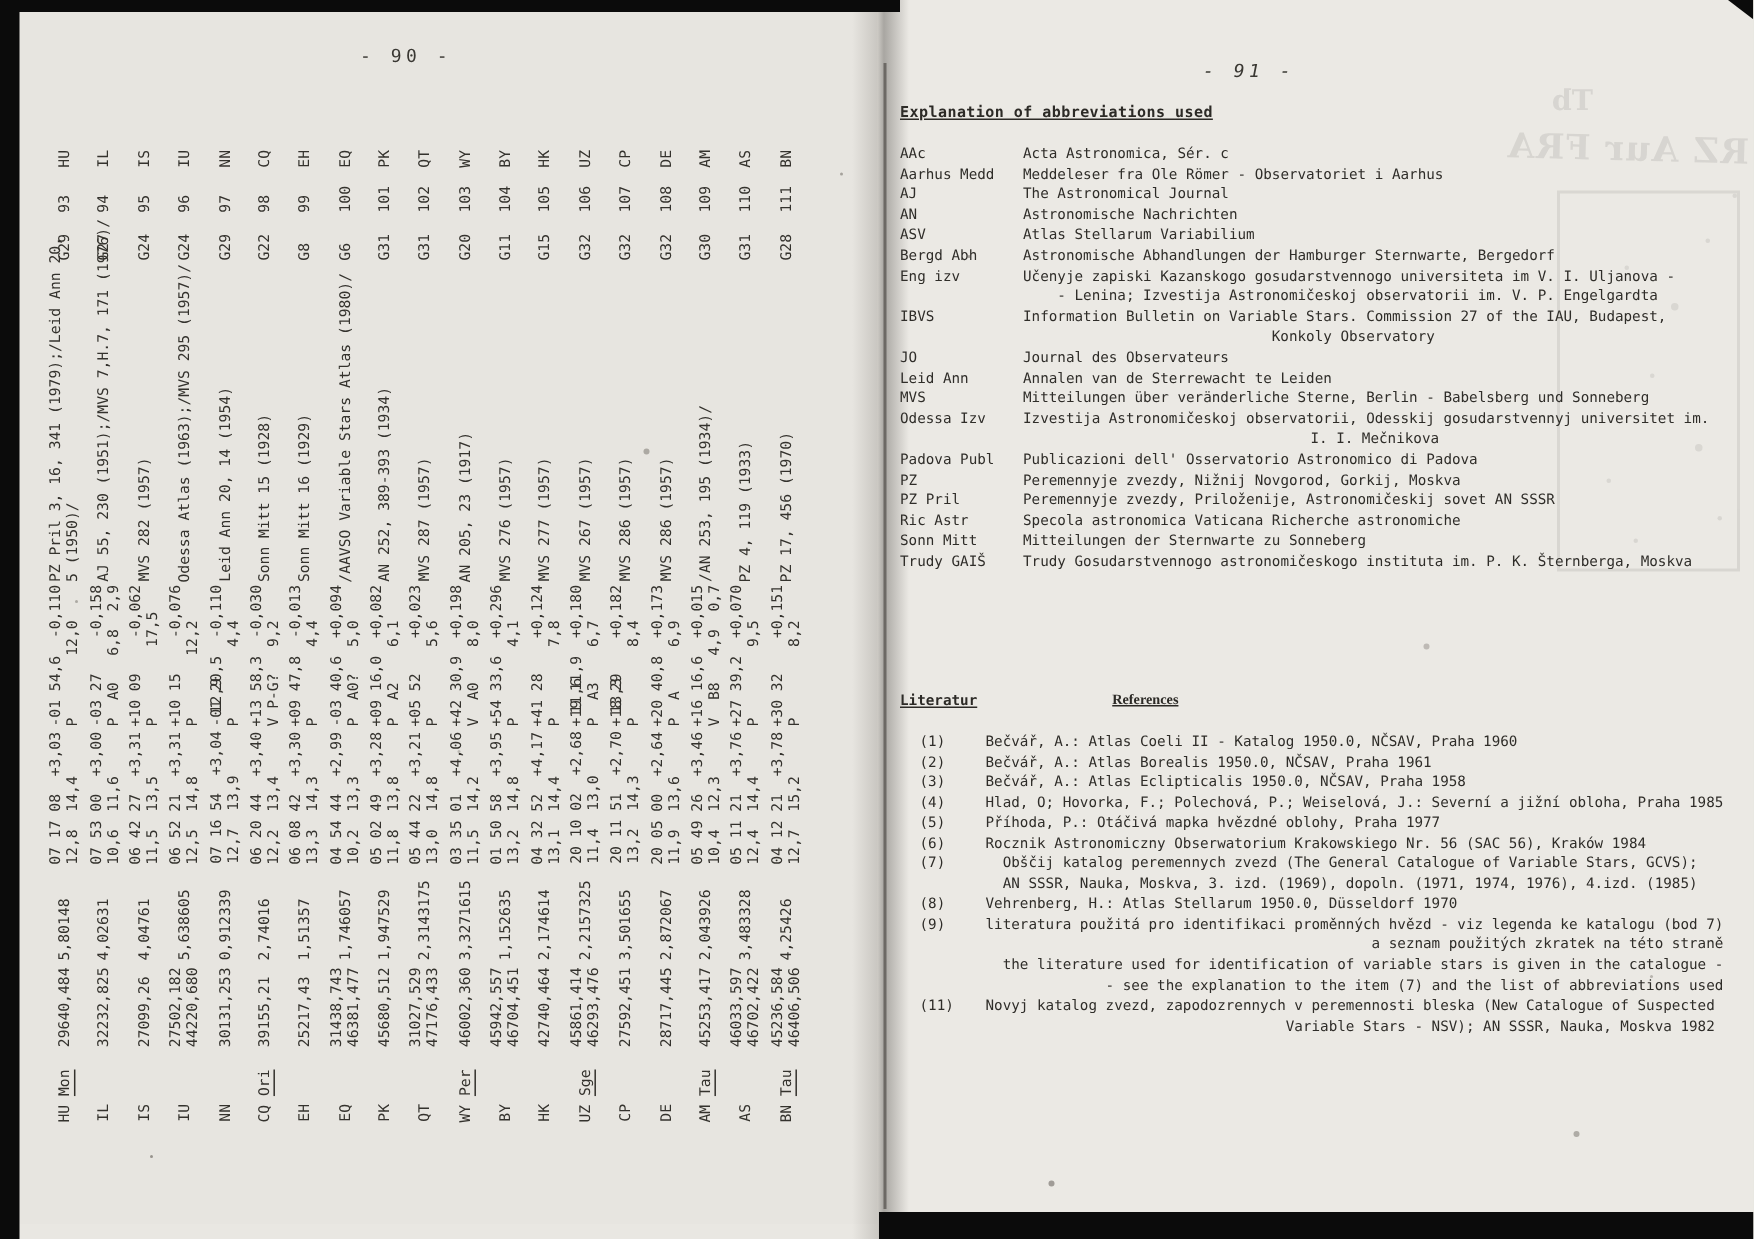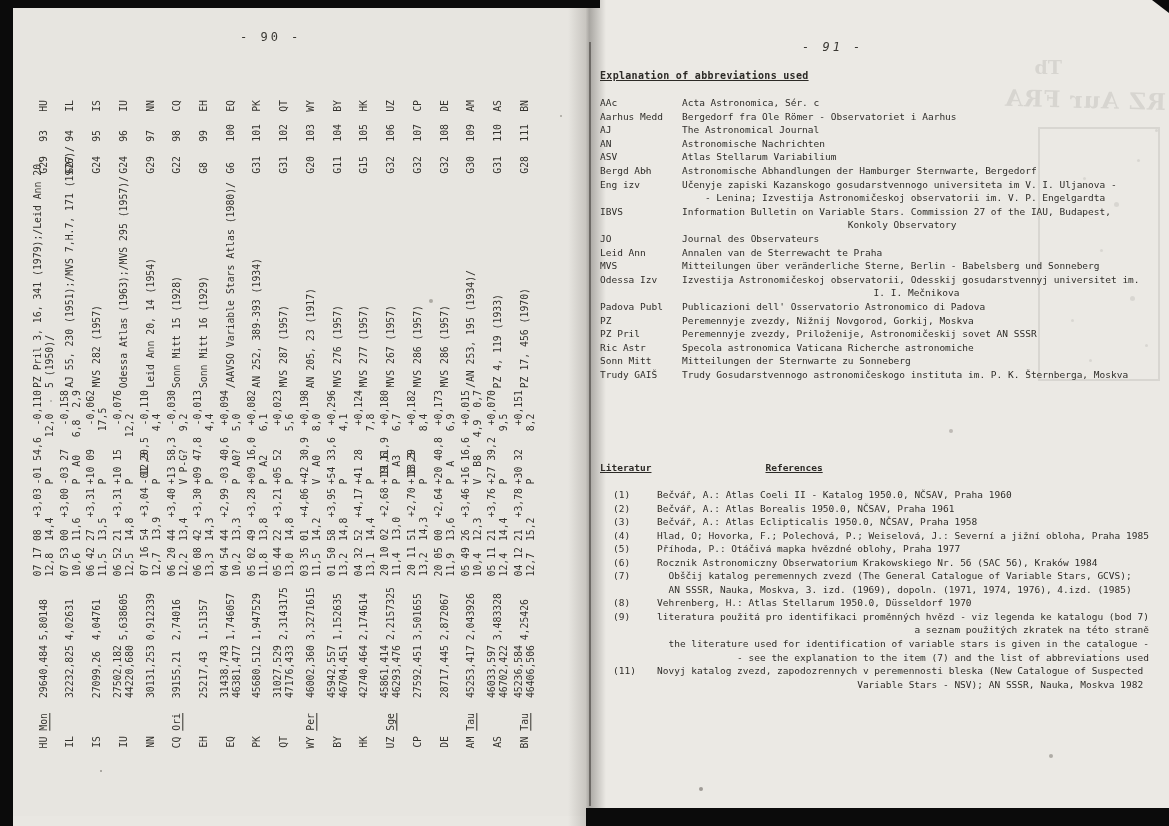--- a/index.html
+++ b/index.html
@@ -35,21 +35,21 @@
   .u{text-decoration:underline;}
   
   .rp-title{position:absolute;left:15px;top:70px;font-size:10px;font-weight:bold;
     text-decoration:underline;letter-spacing:.3px;color:#2c2a26;}
   .abbrev-list{position:absolute;left:15px;top:96px;font-size:9.5px;line-height:13.6px;}
   .abbr-row{display:flex;}
   .abbr-term{width:82px;flex:none;white-space:pre;}
   .abbr-def{white-space:pre;text-align:center;}
   .lit-row{position:absolute;left:15px;top:462px;font-size:9.5px;display:flex;}
   .lit-label{text-decoration:underline;font-weight:bold;color:#2c2a26;}
-  .lit-label.refs{margin-left:114px;}
+  .lit-label.refs{margin-left:90px;font-family:Liberation Serif, serif;}
   .reference-list{position:absolute;left:28px;top:488px;font-size:9.5px;line-height:13.55px;}
   .ref-row{display:flex;}
   .ref-num{width:44px;flex:none;white-space:pre;}
   .ref-text{white-space:pre;text-align:right;}
   
   .bleed{position:absolute;left:1006px;top:56px;width:160px;height:440px;opacity:.11;
     transform:scaleX(-1);color:#3c3a36;pointer-events:none;}
   .bleed-corner{font-family:"DejaVu Serif",serif;font-size:19px;font-weight:bold;margin-left:104px;}
   .bleed-title{font-family:"DejaVu Serif",serif;font-size:23px;font-weight:bold;
     letter-spacing:1px;margin-top:8px;white-space:nowrap;transform:rotate(-1.5deg);}
@@ -656,21 +656,21 @@
 <div class="pn pn-right">- 91 -</div>
 
 <div class="rp-title" style="left:600px;">Explanation of abbreviations used</div>
 <div class="abbrev-list" style="left:600px;">
     <div class="abbr-row">
       <span class="abbr-term">AAc</span>
       <span class="abbr-def">Acta Astronomica, Sér. c</span>
     </div>
     <div class="abbr-row">
       <span class="abbr-term">Aarhus Medd</span>
-      <span class="abbr-def">Bergedorf fra Ole Römer - Observatoriet i Aarhus</span>
+      <span class="abbr-def">Meddeleser fra Ole Römer - Observatoriet i Aarhus</span>
     </div>
     <div class="abbr-row">
       <span class="abbr-term">AJ</span>
       <span class="abbr-def">The Astronomical Journal</span>
     </div>
     <div class="abbr-row">
       <span class="abbr-term">AN</span>
       <span class="abbr-def">Astronomische Nachrichten</span>
     </div>
     <div class="abbr-row">
@@ -690,21 +690,21 @@
       <span class="abbr-term">IBVS</span>
       <span class="abbr-def">Information Bulletin on Variable Stars. Commission 27 of the IAU, Budapest,
   Konkoly Observatory</span>
     </div>
     <div class="abbr-row">
       <span class="abbr-term">JO</span>
       <span class="abbr-def">Journal des Observateurs</span>
     </div>
     <div class="abbr-row">
       <span class="abbr-term">Leid Ann</span>
-      <span class="abbr-def">Annalen van de Sterrewacht te Praha</span>
+      <span class="abbr-def">Annalen van de Sterrewacht te Leiden</span>
     </div>
     <div class="abbr-row">
       <span class="abbr-term">MVS</span>
       <span class="abbr-def">Mitteilungen über veränderliche Sterne, Berlin - Babelsberg und Sonneberg</span>
     </div>
     <div class="abbr-row">
       <span class="abbr-term">Odessa Izv</span>
       <span class="abbr-def">Izvestija Astronomičeskoj observatorii, Odesskij gosudarstvennyj universitet im.
   I. I. Mečnikova</span>
     </div>

